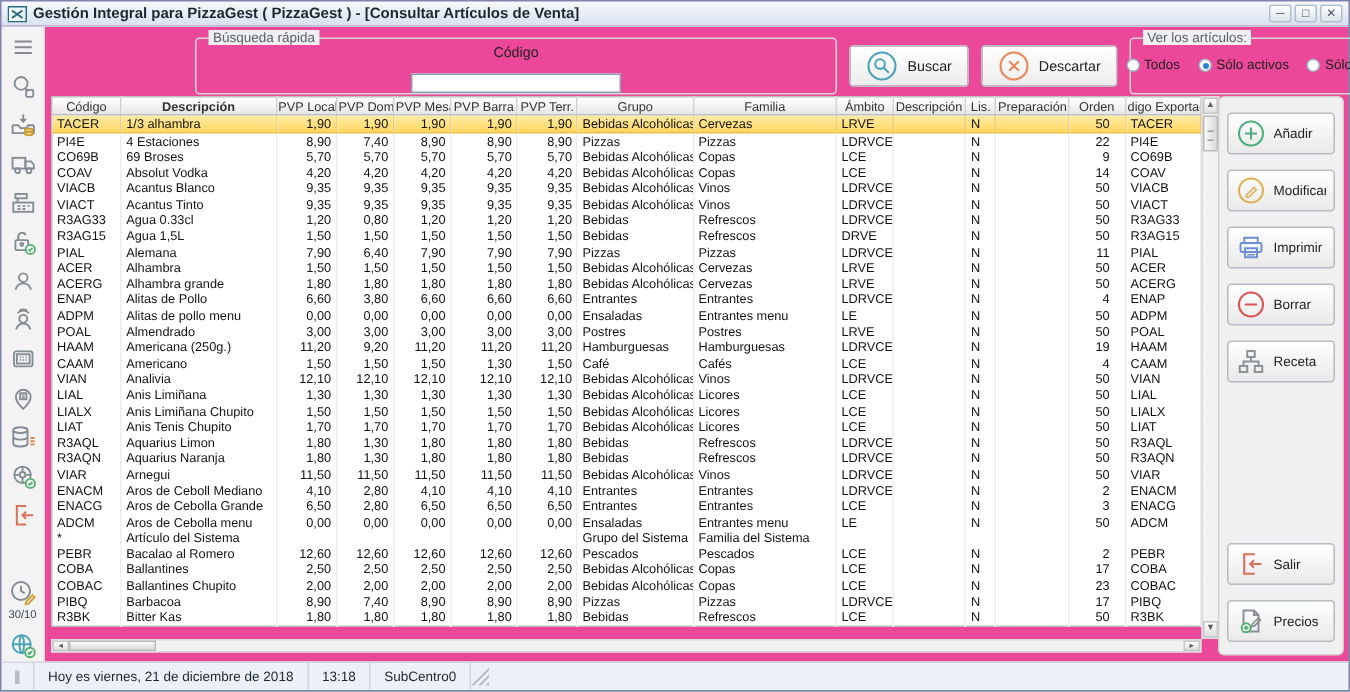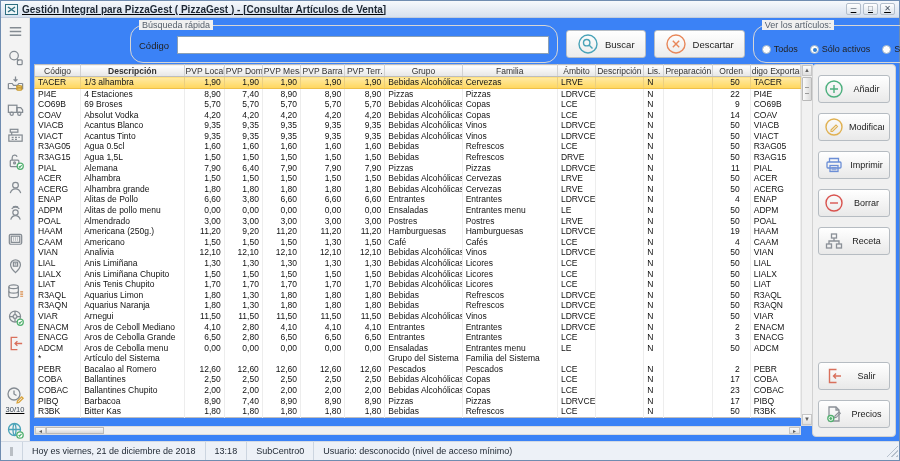--- a/index.html
+++ b/index.html
@@ -1,38 +1,38 @@
 <!DOCTYPE html>
 <html><head>
 <meta charset="utf-8">
 <style>
   * { box-sizing: border-box; margin: 0; padding: 0; }
   html,body { width:900px; height:461px; overflow:hidden; font-family:"Liberation Sans", sans-serif; background:#9aa7b8; }
-  .window { width:900px; height:461px; border:1px solid #6f8cb0; background:#3b82f6; position:relative;text-decoration:underline; }
+  .window { width:900px; height:461px; border:1px solid #6f8cb0; background:#ec4899; position:relative; }
 
   
   .titlebar { height:17px; background:linear-gradient(#f6f9fc,#d7e1ee); border-bottom:1px solid #c2cddc; display:flex; align-items:center; padding:0 4px; }
   .title-icon { width:13px; height:11px; margin-right:4px; flex:none; }
   .title-text { font-size:10px; font-weight:bold; color:#1d2733; white-space:nowrap; }
   .win-controls { margin-left:auto; display:flex; gap:2px; }
   .win-btn { width:15px; height:12px; border:1px solid #b4bfcc; border-radius:2px; background:linear-gradient(#ffffff,#dde4ec); font-size:8px; line-height:10px; text-align:center; color:#4a5563; }
 
   .app-body { display:flex; height:424px; }
 
   
   .sidebar { width:29px; flex:none; background:#f3f3f3; border-right:1px solid #dedede; display:flex; flex-direction:column; align-items:center; padding:3px 0 2px 0; gap:5px;justify-content:center; }
   .side-icon { width:21px; height:21px; display:flex; align-items:center; justify-content:center; flex:none; }
   .side-icon svg { display:block; }
   .clock-label { font-size:7.5px; color:#3a4754; margin-top:-5px; }
   .spacer { flex:1; }
 
   
   .main { flex:1; position:relative; }
   .top-row { position:absolute; left:100px; top:7px; right:4px; display:flex; align-items:stretch; gap:8px; height:38px; }
-  .groupbox { border:1px solid #d6d6d6; border-radius:13px; position:relative; }
+  .groupbox { border:1px solid #d6d6d6; border-radius:3px; position:relative;flex-direction:column; }
   .group-label { position:absolute; top:-6px; left:8px; background:#f0f0f0; padding:0 3px; font-size:9px; color:#555f6b; white-space:nowrap; }
   .group-search { flex:none; width:428px; display:flex; align-items:center; gap:8px; padding:4px 8px 2px 8px; }
   .code-label { font-size:9.5px; color:#222; }
   .code-input { flex:1; height:18px; border:1px solid #8ba0b5; background:#fff; font-size:10px; padding:0 3px; font-family:"Liberation Sans",sans-serif; }
   .cmd-btn { height:28px; align-self:center; border:1px solid #b8bec5; border-radius:3px; background:linear-gradient(#ffffff,#ececec); display:flex; align-items:center; gap:6px; padding:0 10px; font-size:9.5px; color:#222; }
   .cmd-btn svg { flex:none; }
   .group-filter { margin-left:auto; width:184px; padding:12px 8px 2px 8px; display:flex; align-items:center; gap:10px; }
   .radio { display:flex; align-items:center; gap:3px; font-size:9px; color:#222; white-space:nowrap; }
   .rdot { width:9px; height:9px; border-radius:50%; border:1px solid #9eb2c6; background:#fff; position:relative; flex:none; }
   .radio.on .rdot::after { content:""; position:absolute; left:2px; top:2px; width:4px; height:4px; border-radius:50%; background:#2f7fd6; }
@@ -53,21 +53,21 @@
   .vthumb::after { content:""; position:absolute; left:2px; right:2px; top:9px; height:5px; border-top:1px solid #9b9b9b; border-bottom:1px solid #9b9b9b; }
   .vtrack { flex:1; }
   .hscroll { position:absolute; left:0; top:362px; width:767px; height:9px; background:#f1f1f1; border:1px solid #dcdcdc; display:flex; align-items:center; }
   .h-arrow { width:11px; height:7px; background:linear-gradient(#fdfdfd,#dfdfdf); border:1px solid #c6c6c6; font-size:5px; line-height:6px; text-align:center; color:#606060; flex:none; }
   .hthumb { width:58px; height:7px; background:linear-gradient(#fbfbfb,#d9d9d9); border:1px solid #b9b9b9; flex:none; }
   .htrack { flex:1; }
 
   
   .actions { position:absolute; right:3px; top:46px; width:84px; height:373px; border:1px solid #d2d2d2; border-radius:4px; display:flex; flex-direction:column; align-items:center; padding:10px 0 8px 0; gap:10px; background:#f0f0f0; }
   .action-btn { width:72px; height:28px; border:1px solid #b6bcc2; border-radius:3px; background:linear-gradient(#ffffff,#e9e9e9); display:flex; align-items:center; gap:5px; padding:0 5px; font-size:9px; color:#222; }
-  .action-btn .lbl { flex:1; text-align:center; white-space:nowrap; overflow:hidden; }
+  .action-btn .lbl { flex:1; text-align:left; white-space:nowrap; overflow:hidden; }
   .action-btn svg { flex:none; }
   .salir { margin-top:auto; }
 
   
   .statusbar { position:absolute; left:0; right:0; bottom:0; height:19px; background:#edf1f7; border-top:1px solid #d3dae4; display:flex; align-items:center; font-size:9px; color:#1c2530; }
   .seg { border-right:1px solid #ccd5e0; padding:0 9px; height:100%; display:flex; align-items:center; white-space:nowrap; }
   .seg-icon { width:22px; justify-content:center; }
   .seg-icon span { width:9px; height:9px; background:#b9bec4; display:block; }
   .seg-user { flex:1; border-right:none; }
   .grip { width:12px; height:12px; margin-right:1px; background:
@@ -386,35 +386,35 @@
                 <td>Bebidas Alcohólicas</td>
                 <td>Vinos</td>
                 <td>LDRVCE</td>
                 <td></td>
                 <td>N</td>
                 <td></td>
                 <td class="ord">50</td>
                 <td>VIACT</td>
               </tr>
               <tr>
-                <td>R3AG05</td>
-                <td>Agua 0.5cl</td>
-                <td class="num">1,60</td>
-                <td class="num">1,60</td>
-                <td class="num">1,60</td>
-                <td class="num">1,60</td>
-                <td class="num">1,60</td>
+                <td>R3AG33</td>
+                <td>Agua 0.33cl</td>
+                <td class="num">1,20</td>
+                <td class="num">0,80</td>
+                <td class="num">1,20</td>
+                <td class="num">1,20</td>
+                <td class="num">1,20</td>
                 <td>Bebidas</td>
                 <td>Refrescos</td>
-                <td>LCE</td>
-                <td></td>
-                <td>N</td>
-                <td></td>
-                <td class="ord">50</td>
-                <td>R3AG05</td>
+                <td>LDRVCE</td>
+                <td></td>
+                <td>N</td>
+                <td></td>
+                <td class="ord">50</td>
+                <td>R3AG33</td>
               </tr>
               <tr>
                 <td>R3AG15</td>
                 <td>Agua 1,5L</td>
                 <td class="num">1,50</td>
                 <td class="num">1,50</td>
                 <td class="num">1,50</td>
                 <td class="num">1,50</td>
                 <td class="num">1,50</td>
                 <td>Bebidas</td>
@@ -911,17 +911,16 @@
     </div>
   </div>
 
   <div class="statusbar">
     <span class="seg seg-icon">
         <span></span>
       </span>
     <span class="seg">Hoy es viernes, 21 de diciembre de 2018</span>
     <span class="seg">13:18</span>
     <span class="seg">SubCentro0</span>
-    <span class="seg seg-user">Usuario: desconocido (nivel de acceso mínimo)</span>
     <span class="grip"></span>
   </div>
 
 </div>
 
 </body></html>

